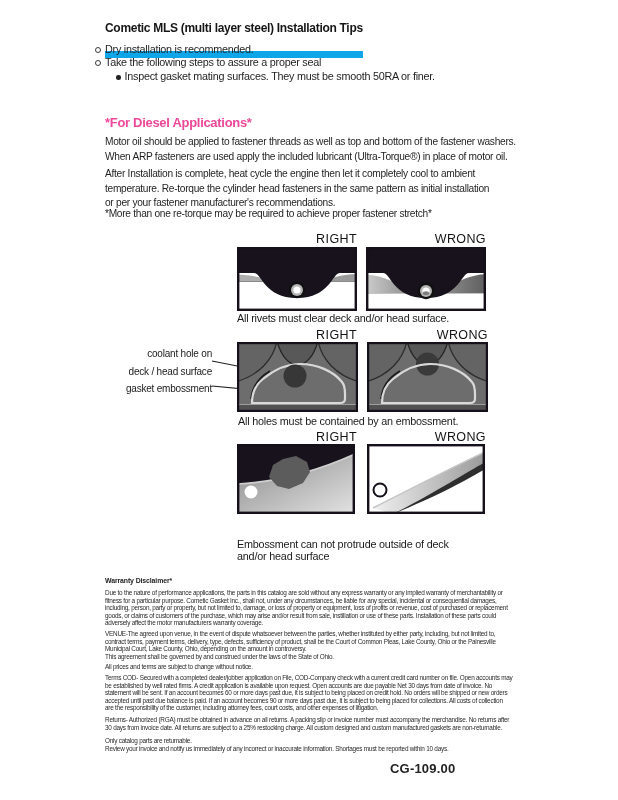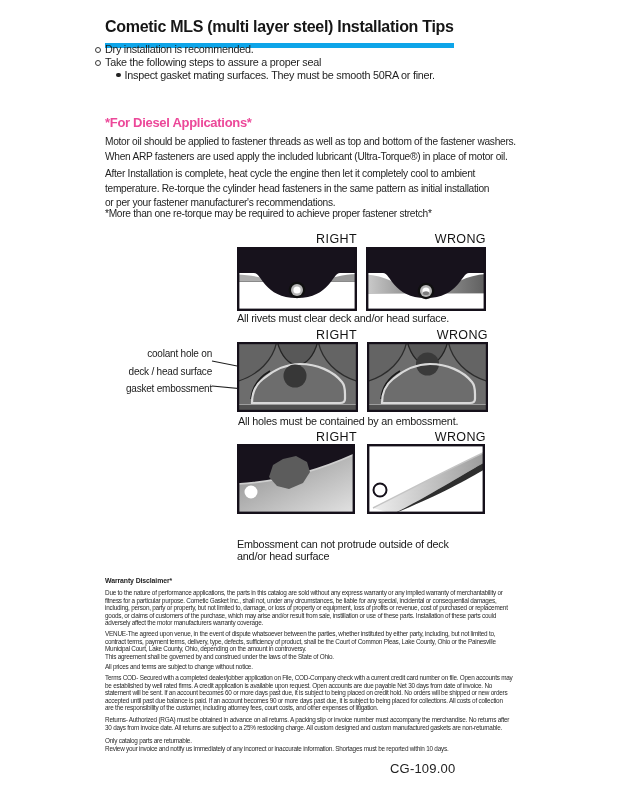--- a/index.html
+++ b/index.html
@@ -1,22 +1,22 @@
 <!DOCTYPE html>
 <html><head>
 <meta charset="utf-8">
 <style>
   html,body{margin:0;padding:0;background:#ffffff;}
   .page{position:relative;width:618px;height:800px;background:#ffffff;overflow:hidden;
         font-family:"Liberation Sans",sans-serif;color:#1f1f1f;}
   .abs{position:absolute;}
-  .title{font-size:16px;font-weight:bold;letter-spacing:-0.3px;color:#161616;
-         border-bottom:5px solid #0ea5e9;padding-bottom:8px;}
+  .title{font-size:12px;font-weight:bold;letter-spacing:-0.3px;color:#161616;
+         border-bottom:7px solid #0ea5e9;padding-bottom:16px;}
   .tiprow{display:flex;align-items:flex-start;height:13px;font-size:10.8px;letter-spacing:-0.25px;}
-  .tiprow.sub{margin-left:21px;}
+  .tiprow.sub{margin-left:21px;align-items:center;}
   .ring{flex:0 0 auto;width:4px;height:4px;border:1px solid #3a3a3a;border-radius:50%;
         margin:3.5px 4px 0 0;background:#fff;}
   .dot{flex:0 0 auto;width:4.5px;height:4.5px;border-radius:50%;background:#222;margin:3.5px 4px 0 0;}
   .h2{font-size:13px;font-weight:bold;letter-spacing:-0.3px;color:#ec4899;}
   .body-text{font-size:10.5px;letter-spacing:-0.3px;line-height:14.6px;white-space:pre-line;
              transform:scaleX(0.97);transform-origin:left top;}
   .rw{width:120px;text-align:right;font-size:12.5px;letter-spacing:0.4px;color:#141414;}
   .caption{font-size:10.8px;letter-spacing:-0.2px;color:#1a1a1a;white-space:pre-line;}
   .ann{font-size:10px;letter-spacing:-0.2px;color:#1a1a1a;text-align:right;white-space:pre-line;line-height:18px;}
   .smallhead{font-size:6.9px;font-weight:bold;letter-spacing:-0.1px;color:#222;}
@@ -186,15 +186,15 @@
   <div class="abs small" style="left:105px;top:674px;">Terms COD- Secured with a completed dealer/jobber application on File, COD-Company check with a current credit card number on file.  Open accounts may
 be established by well rated firms.  A credit application is available upon request.  Open accounts are due payable Net 30 days from date of invoice.  No
 statement will be sent.  If an account becomes 60 or more days past due, it is subject to being placed on credit hold.  No orders will be shipped or new orders
 accepted until past due balance is paid.  If an account becomes 90 or more days past due, it is subject to being placed for collections.  All costs of collection
 are the responsibility of the customer, including attorney fees, court costs, and other expenses of litigation.</div>
   <div class="abs small" style="left:105px;top:716px;">Returns- Authorized (RGA) must be obtained in advance on all returns.  A packing slip or invoice number must accompany the merchandise.  No returns after
 30 days from invoice date.  All returns are subject to a 25% restocking charge.  All custom designed and custom manufactured gaskets are non-returnable.</div>
   <div class="abs small" style="left:105px;top:737px;">Only catalog parts are returnable.
 Review your invoice and notify us immediately of any incorrect or inaccurate information.  Shortages must be reported within 10 days.</div>
 
-  <div class="abs footer" style="left:390px;top:761px;">CG-109.00</div>
+  <div class="abs footer" style="left:390px;top:761px;font-weight:bold;">CG-109.00</div>
 
 </div>
 
 </body></html>

